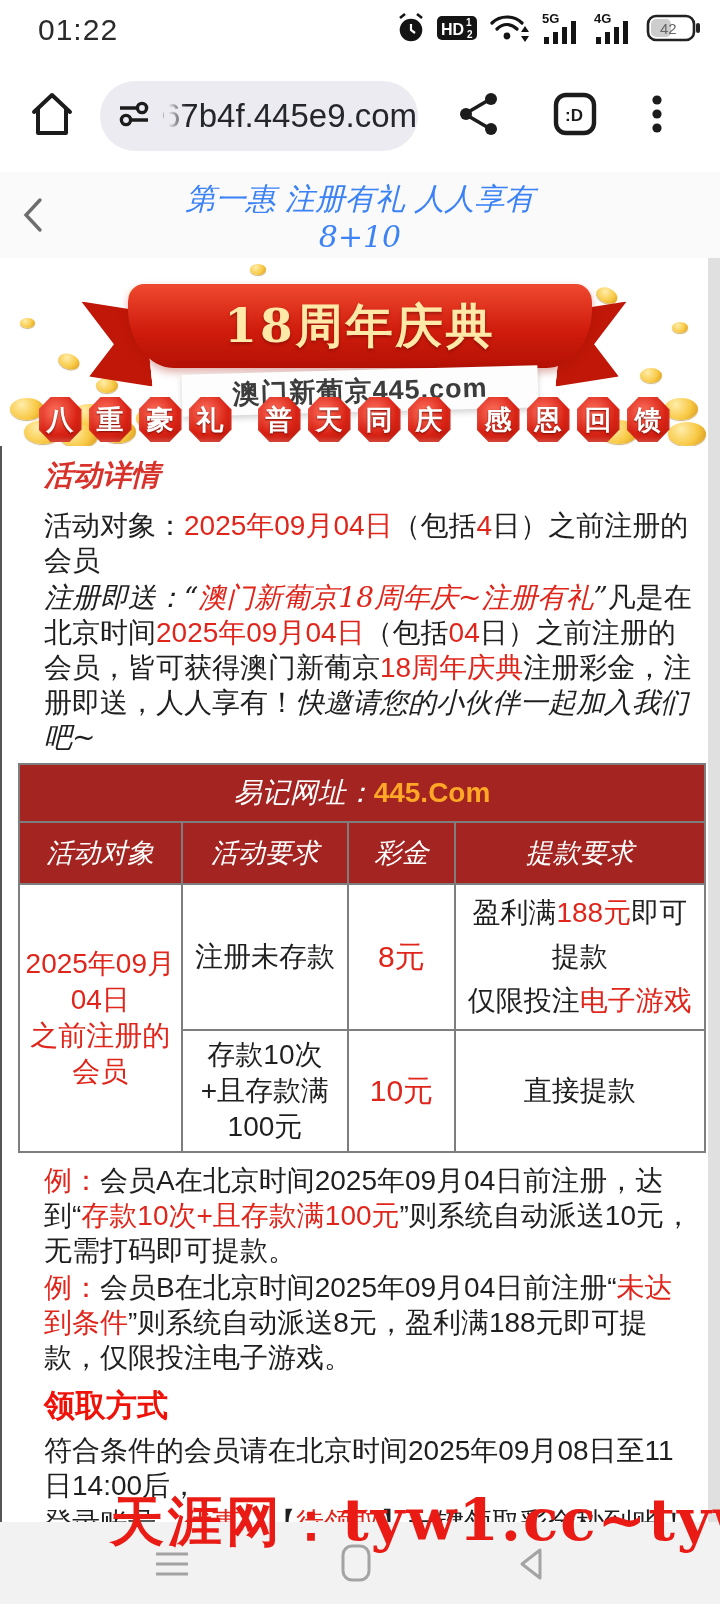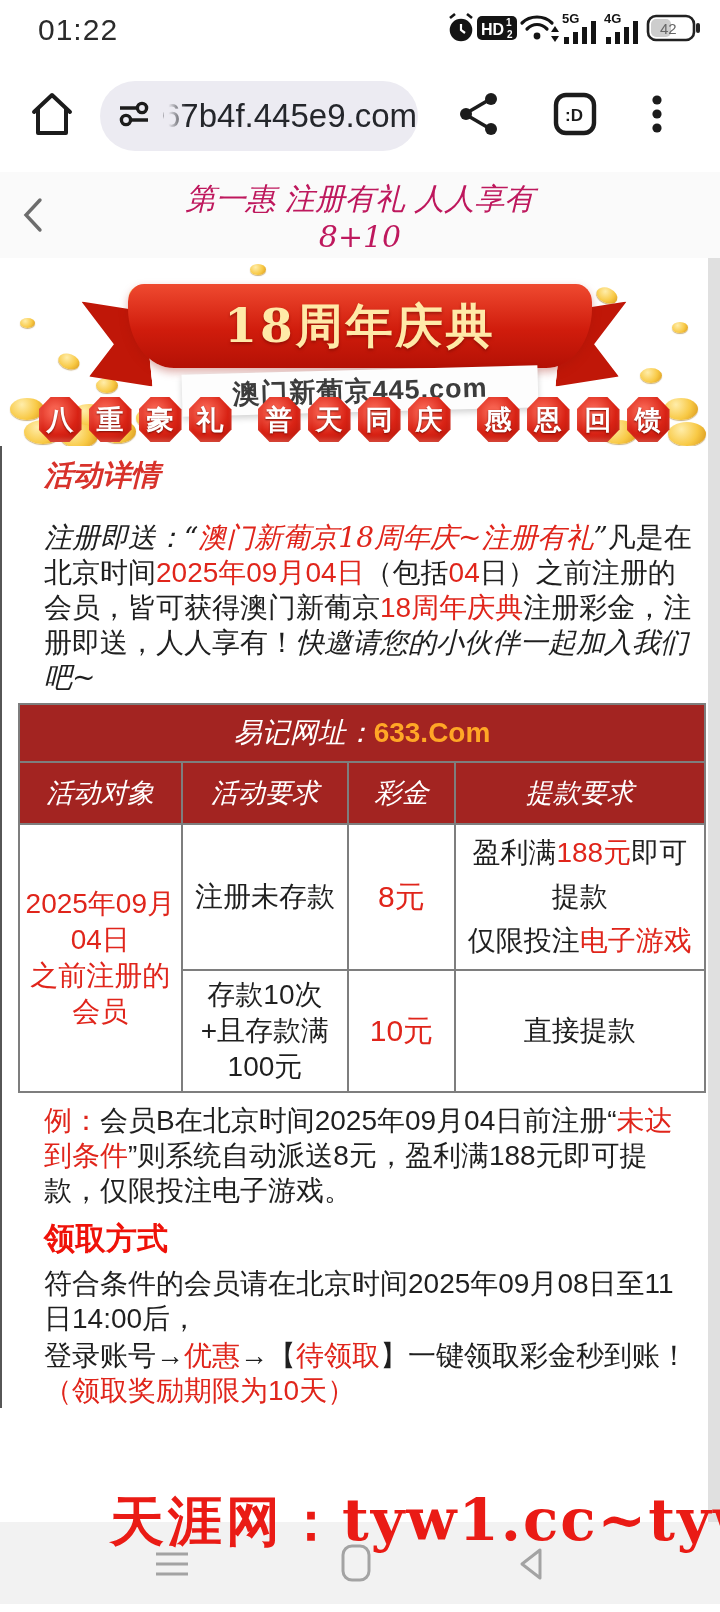--- a/index.html
+++ b/index.html
@@ -2,38 +2,38 @@
 <html><head>
 <meta charset="utf-8">
 <style>
   html,body{margin:0;padding:0;}
   body{width:720px;height:1612px;position:relative;overflow:hidden;background:#fff;
        font-family:"Liberation Sans",sans-serif;color:#1f1f1f;}
   
   .statusbar{position:absolute;top:0;left:0;width:720px;height:60px;background:#fff;
              display:flex;align-items:center;justify-content:space-between;padding:0 18px;box-sizing:border-box;}
   .statusbar .time{font-size:30px;color:#2b2b2b;letter-spacing:1px;margin-left:20px;}
-  .status-icons{display:flex;align-items:center;}
+  .status-icons{display:flex;align-items:center;gap:10px;}
   
   .toolbar{position:absolute;top:60px;left:0;width:720px;height:112px;background:#fff;
            display:flex;align-items:center;}
   .home-btn{margin-left:26px;}
   .addr-pill{position:relative;margin-left:22px;width:318px;height:70px;border-radius:36px;
              background:#ecebf2;display:flex;align-items:center;padding:0 16px;box-sizing:border-box;overflow:hidden;}
   .addr-pill .url{font-size:33px;color:#24262b;white-space:nowrap;margin-left:10px;}
   .addr-pill .fade{position:absolute;left:64px;top:0;width:22px;height:100%;
                    background:linear-gradient(90deg,#ecebf2 20%,rgba(236,235,242,0));}
   .tb-right{display:flex;align-items:center;gap:52px;margin-left:40px;}
   
   .pagehead{position:absolute;top:172px;left:0;width:720px;height:86px;background:#fafafa;
             border-bottom:1px solid #e3e3e3;}
   .pagehead .back{position:absolute;left:18px;top:22px;}
   .pagehead .title{position:absolute;left:150px;top:8px;width:420px;text-align:center;
                    font-family:"DejaVu Serif",serif;font-style:italic;
-                   font-size:30px;line-height:38px;color:#be185d;}
+                   font-size:30px;line-height:38px;color:#3b82f6;}
   
   .content{position:absolute;top:258px;left:0;width:708px;background:#fff;}
   .scrollstrip{position:absolute;top:258px;right:0;width:12px;height:1264px;background:#e0e0e0;}
   
   .banner{position:relative;height:188px;overflow:hidden;}
   .ribbon{position:absolute;left:128px;top:26px;width:464px;height:84px;
           background:linear-gradient(180deg,#ef4a30 0%,#d01c0c 55%,#b41105 100%);
           border-radius:16px 16px 46px 46px / 18px 18px 60px 60px;
           display:flex;align-items:center;justify-content:center;
           box-shadow:0 4px 8px rgba(160,20,10,.35);}
@@ -58,21 +58,21 @@
         box-shadow:0 1px 1px rgba(150,100,0,.5);}
   
   .textcol{border-left:2px solid #565656;padding:6px 8px 0 42px;}
   .p{font-size:28px;line-height:35px;margin:0 0 2px 0;}
   .hand{font-family:"DejaVu Serif",serif;font-style:italic;}
   .c-red{color:#e0251b;}
   .c-gold{color:#ffa726;}
   .c-white{color:#fff;}
   .sec-h{font-size:31px;font-weight:bold;color:#ef1209;margin:10px 0 6px 0;}
   .hand-h{font-family:"DejaVu Serif",serif;font-style:italic;font-weight:bold;
-          color:#d8322b;font-size:29px;margin:4px 0 24px 0;}
+          color:#d8322b;font-size:29px;margin:4px 0 12px 0;}
   
   table.promo{border-collapse:collapse;width:688px;margin:8px 0 10px -26px;table-layout:fixed;}
   table.promo th,table.promo td{border:2px solid #7e7e7e;text-align:center;vertical-align:middle;
         font-size:28px;padding:6px 4px;background:#fff;line-height:36px;}
   table.promo .band{background:#a32421;height:44px;}
   table.promo .band .hand{color:#fff;font-weight:normal;}
   table.promo th.colh{background:#a32421;color:#fff;font-family:"DejaVu Serif",serif;
         font-style:italic;font-weight:normal;height:48px;font-size:27px;}
   td.cell-target{color:#e0251b;font-size:29px;line-height:42px;}
   
@@ -286,32 +286,33 @@
           </div>
           <div class="badge">
             <span>馈</span>
           </div>
         </div>
       </div>
   </div>
 
   <div class="textcol">
     <div class="hand-h">活动详情</div>
+    <p class="p"><span>活动对象：</span><span class="c-red">2025年09月04日</span><span>（包括</span><span class="c-red">4</span><span>日）之前注册的会员</span></p>
     <p class="p"><span class="hand">注册即送：“</span><span class="c-red hand">澳门新葡京18周年庆~注册有礼</span><span class="hand">”</span><span>凡是在北京时间</span><span class="c-red">2025年09月04日</span><span>（包括</span><span class="c-red">04</span><span>日）之前注册的会员，皆可获得澳门新葡京</span><span class="c-red">18周年庆典</span><span>注册彩金，注册即送，人人享有！</span><span class="hand">快邀请您的小伙伴一起加入我们吧~</span></p>
 
     <table class="promo">
       <colgroup>
           <col style="width:23.7%">
           <col style="width:24.3%">
           <col style="width:15.5%">
           <col style="width:36.5%">
         </colgroup>
       <tbody>
           <tr>
-            <th class="band" colspan="4"><span class="c-white hand">易记网址：</span><span class="c-gold">633.Com</span></th>
+            <th class="band" colspan="4"><span class="c-white hand">易记网址：</span><span class="c-gold">445.Com</span></th>
           </tr>
       <tr>
         <th class="colh">活动对象</th>
         <th class="colh">活动要求</th>
         <th class="colh">彩金</th>
         <th class="colh">提款要求</th>
       </tr>
       <tr>
         <td rowspan="2" class="cell-target" style="height:92px"><span>2025年09月04日</span><br><span>之前注册的会员</span></td>
         <td style="height:118px"><span>注册未存款</span></td>
@@ -319,20 +320,21 @@
         <td style="line-height:44px"><span>盈利满</span><span class="c-red">188元</span><span>即可提款</span><br><span>仅限投注</span><span class="c-red">电子游戏</span></td>
       </tr>
       <tr>
         <td style="height:104px"><span>存款10次+且存款满100元</span></td>
         <td style="font-size:30px"><span class="c-red">10元</span></td>
         <td><span>直接提款</span></td>
       </tr>
     </tbody>
       </table>
 
+    <p class="p"><span class="c-red">例：</span><span>会员A在北京时间2025年09月04日前注册，达到“</span><span class="c-red">存款10次+且存款满100元</span><span>”则系统自动派送10元，无需打码即可提款。</span></p>
     <p class="p"><span class="c-red">例：</span><span>会员B在北京时间2025年09月04日前注册“</span><span class="c-red">未达到条件</span><span>”则系统自动派送8元，盈利满188元即可提款，仅限投注电子游戏。</span></p>
 
     <div class="sec-h">领取方式</div>
     <p class="p"><span>符合条件的会员请在北京时间2025年09月08日至11日14:00后，</span></p>
     <p class="p"><span>登录账号→</span><span class="c-red">优惠</span><span>→【</span><span class="c-red">待领取</span><span>】一键领取彩金秒到账！</span><span class="c-red">（领取奖励期限为10天）</span></p>
 
   </div>
 </div>
 
 <div class="navbar">

